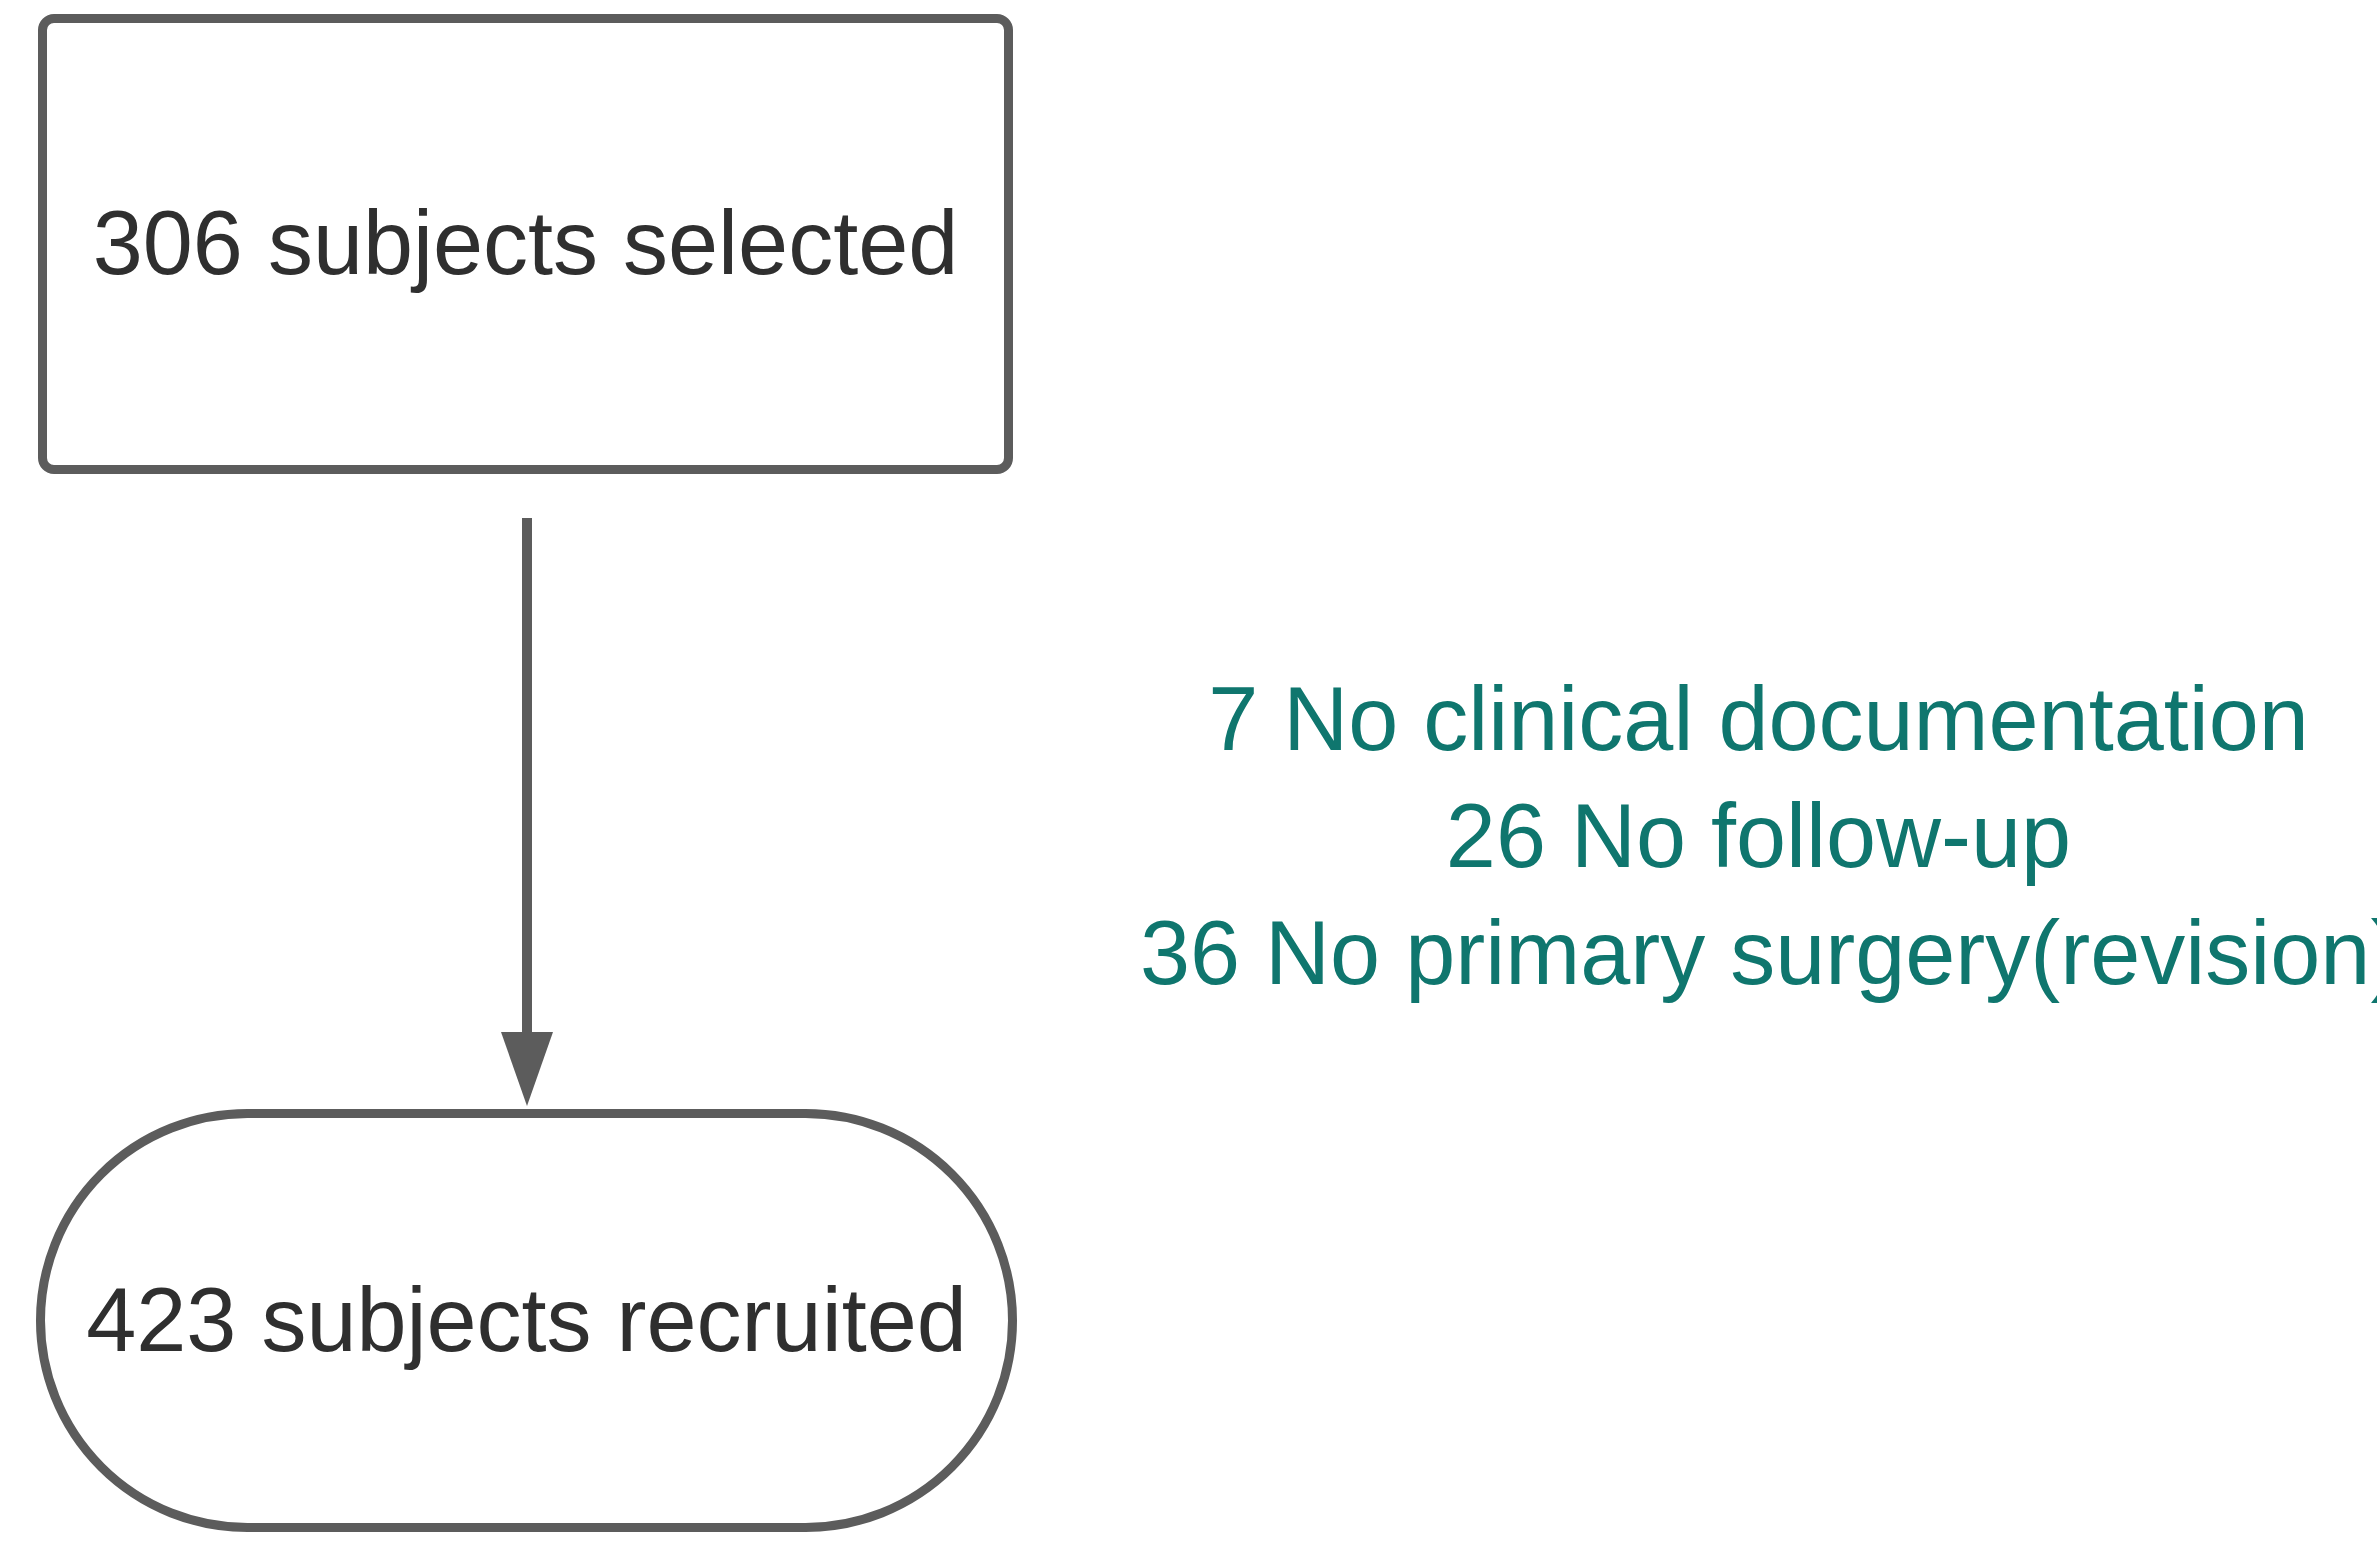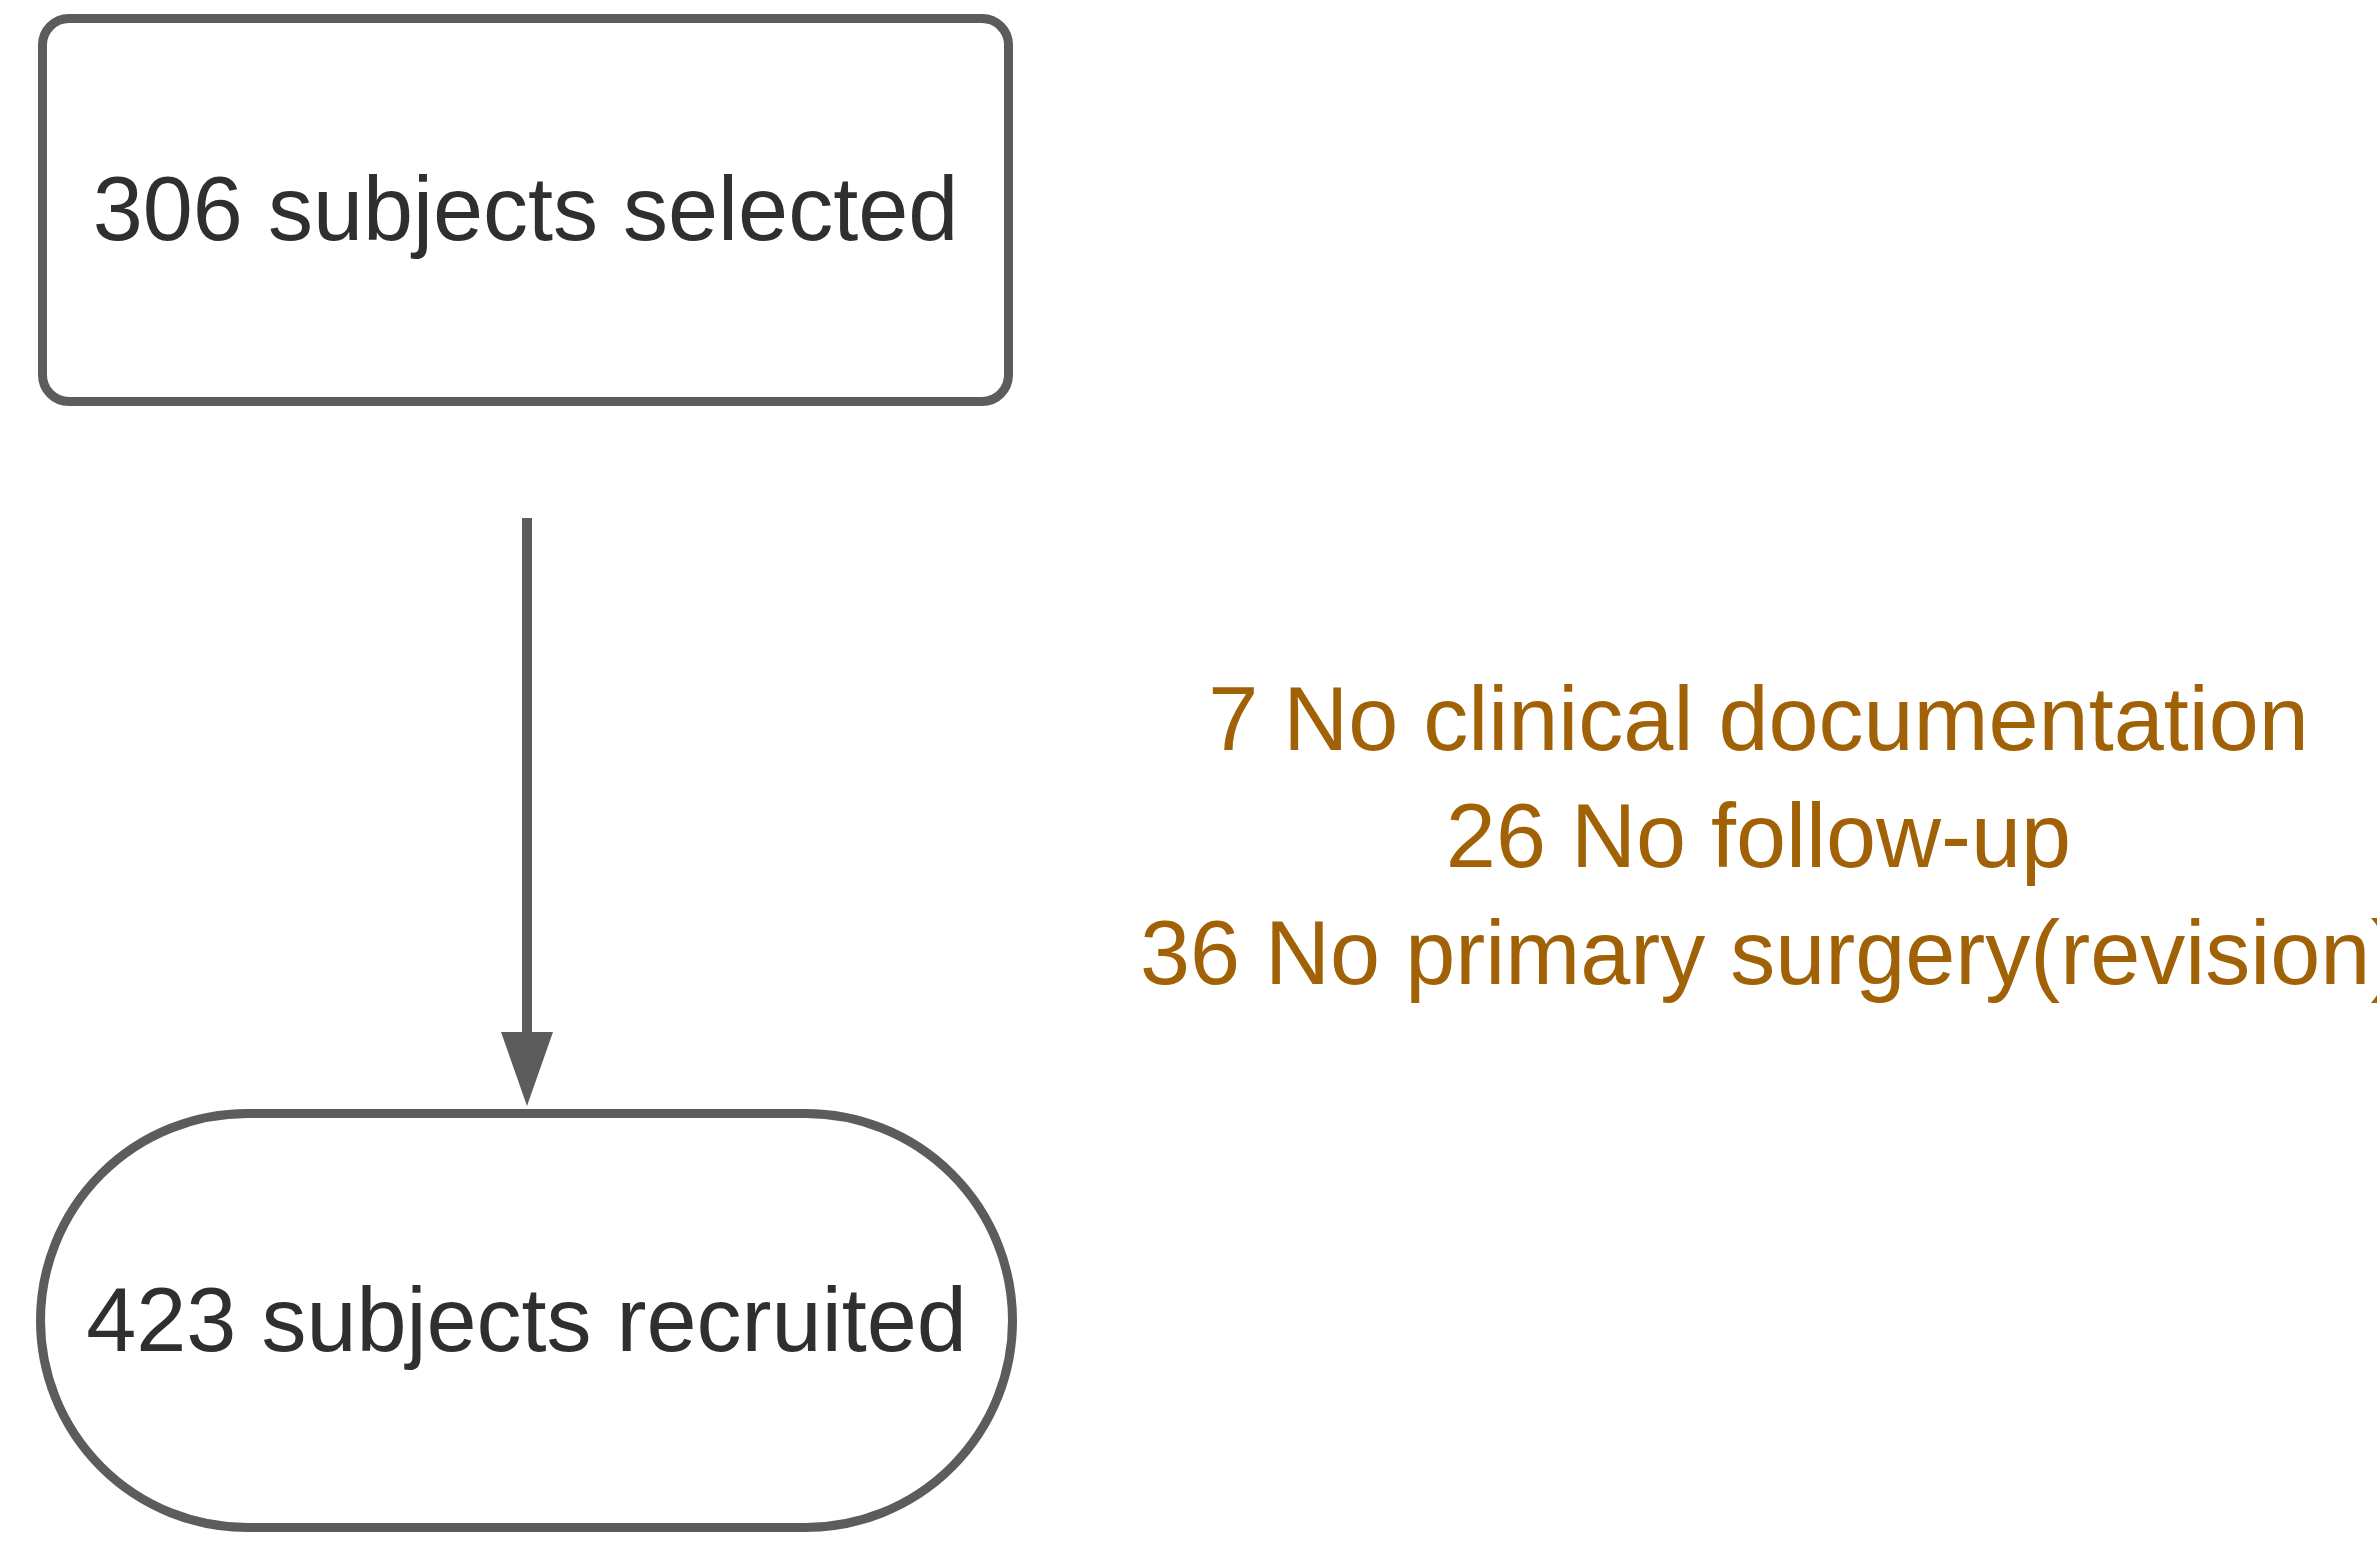--- a/index.html
+++ b/index.html
@@ -22,22 +22,22 @@
     display: flex;
     align-items: center;
     justify-content: center;
     text-align: center;
     font-size: 90px;
     color: #2f2f2f;
     line-height: 1.15;
   }
   .node-rect {
     left: 38px; top: 13.5px;
-    width: 975px; height: 392px;
-    border-radius: 31px;
+    width: 975px; height: 460px;
+    border-radius: 16px;
     text-align: right;
   }
   .node-stadium {
     left: 36px; top: 1109px;
     width: 981px; height: 423px;
     border-radius: 212px;
   }
   .connector {
     position: absolute;
     left: 0; top: 0;
@@ -56,21 +56,21 @@
     border-right: 26px solid transparent;
     border-top: 74px solid #5c5c5c;
   }
   .exclusions {
     position: absolute;
     left: 1140px; top: 661px;
     width: 1237px;
     text-align: center;
     font-size: 90px;
     line-height: 1.3;
-    color: #a16207;
+    color: #0f766e;
     white-space: nowrap;
   }
   .exclusion-line { display: block; }
 </style>
 </head>
 <body>
 
 <div class="canvas">
 
   <div class="node node-rect">

